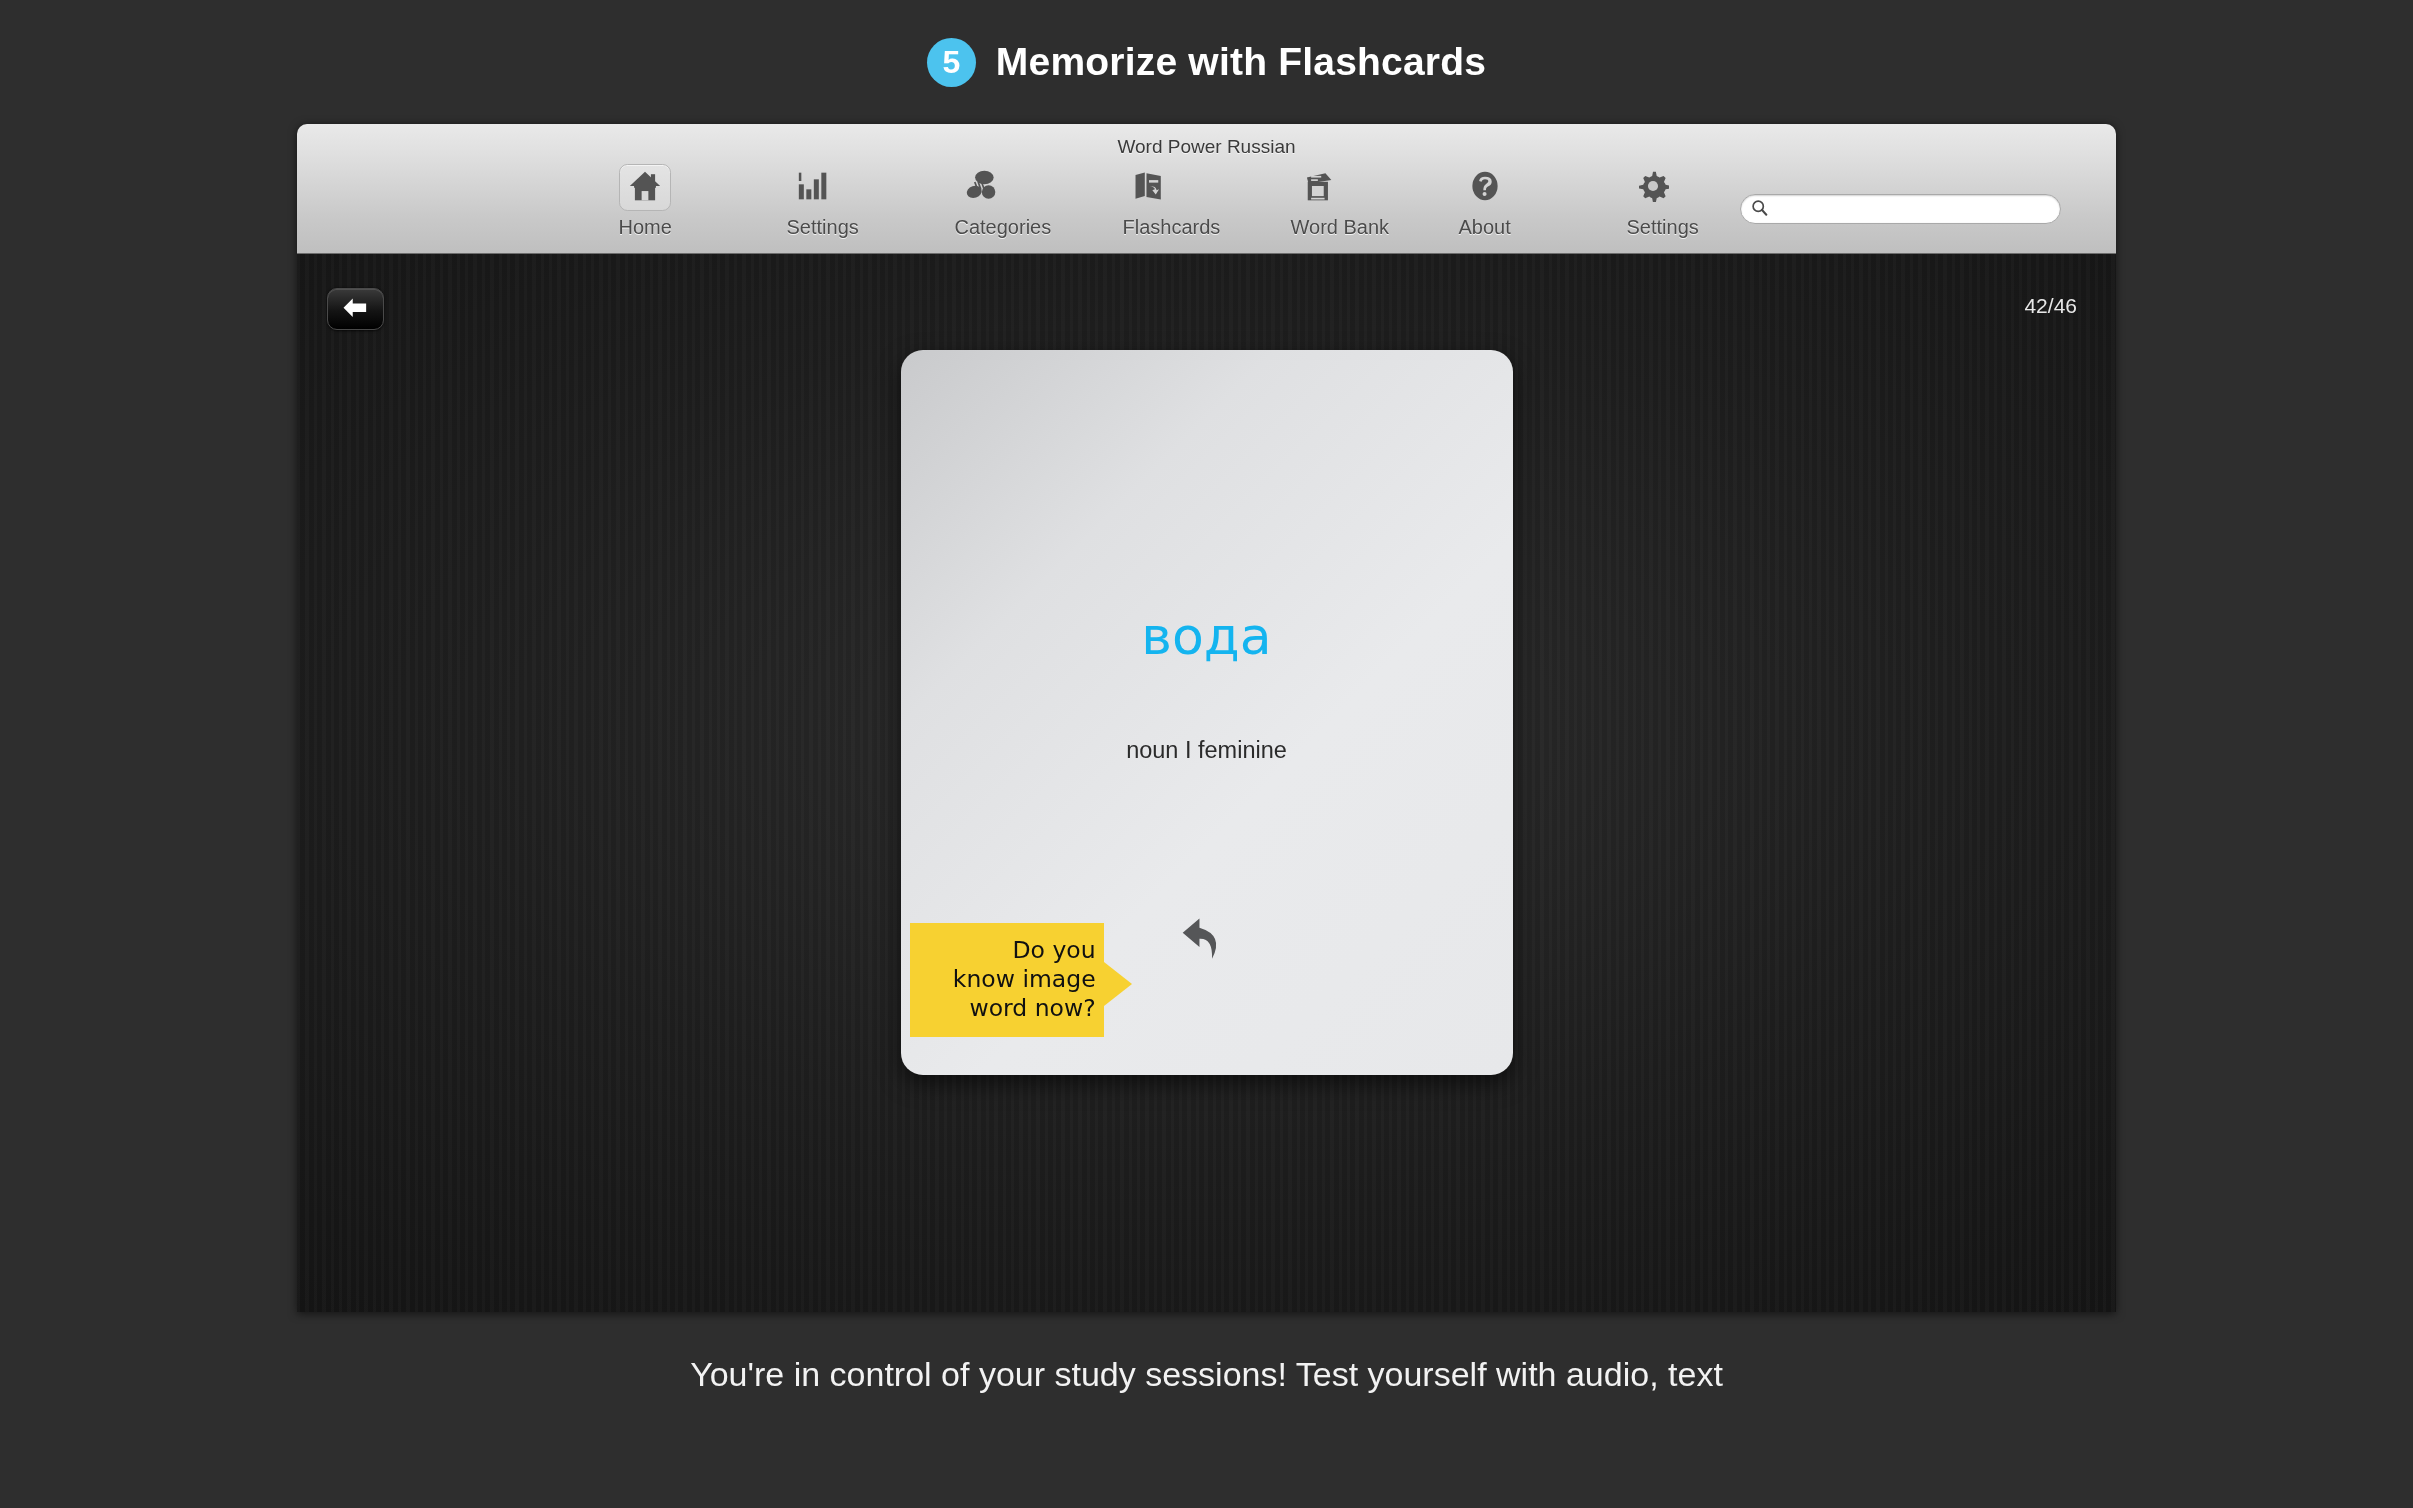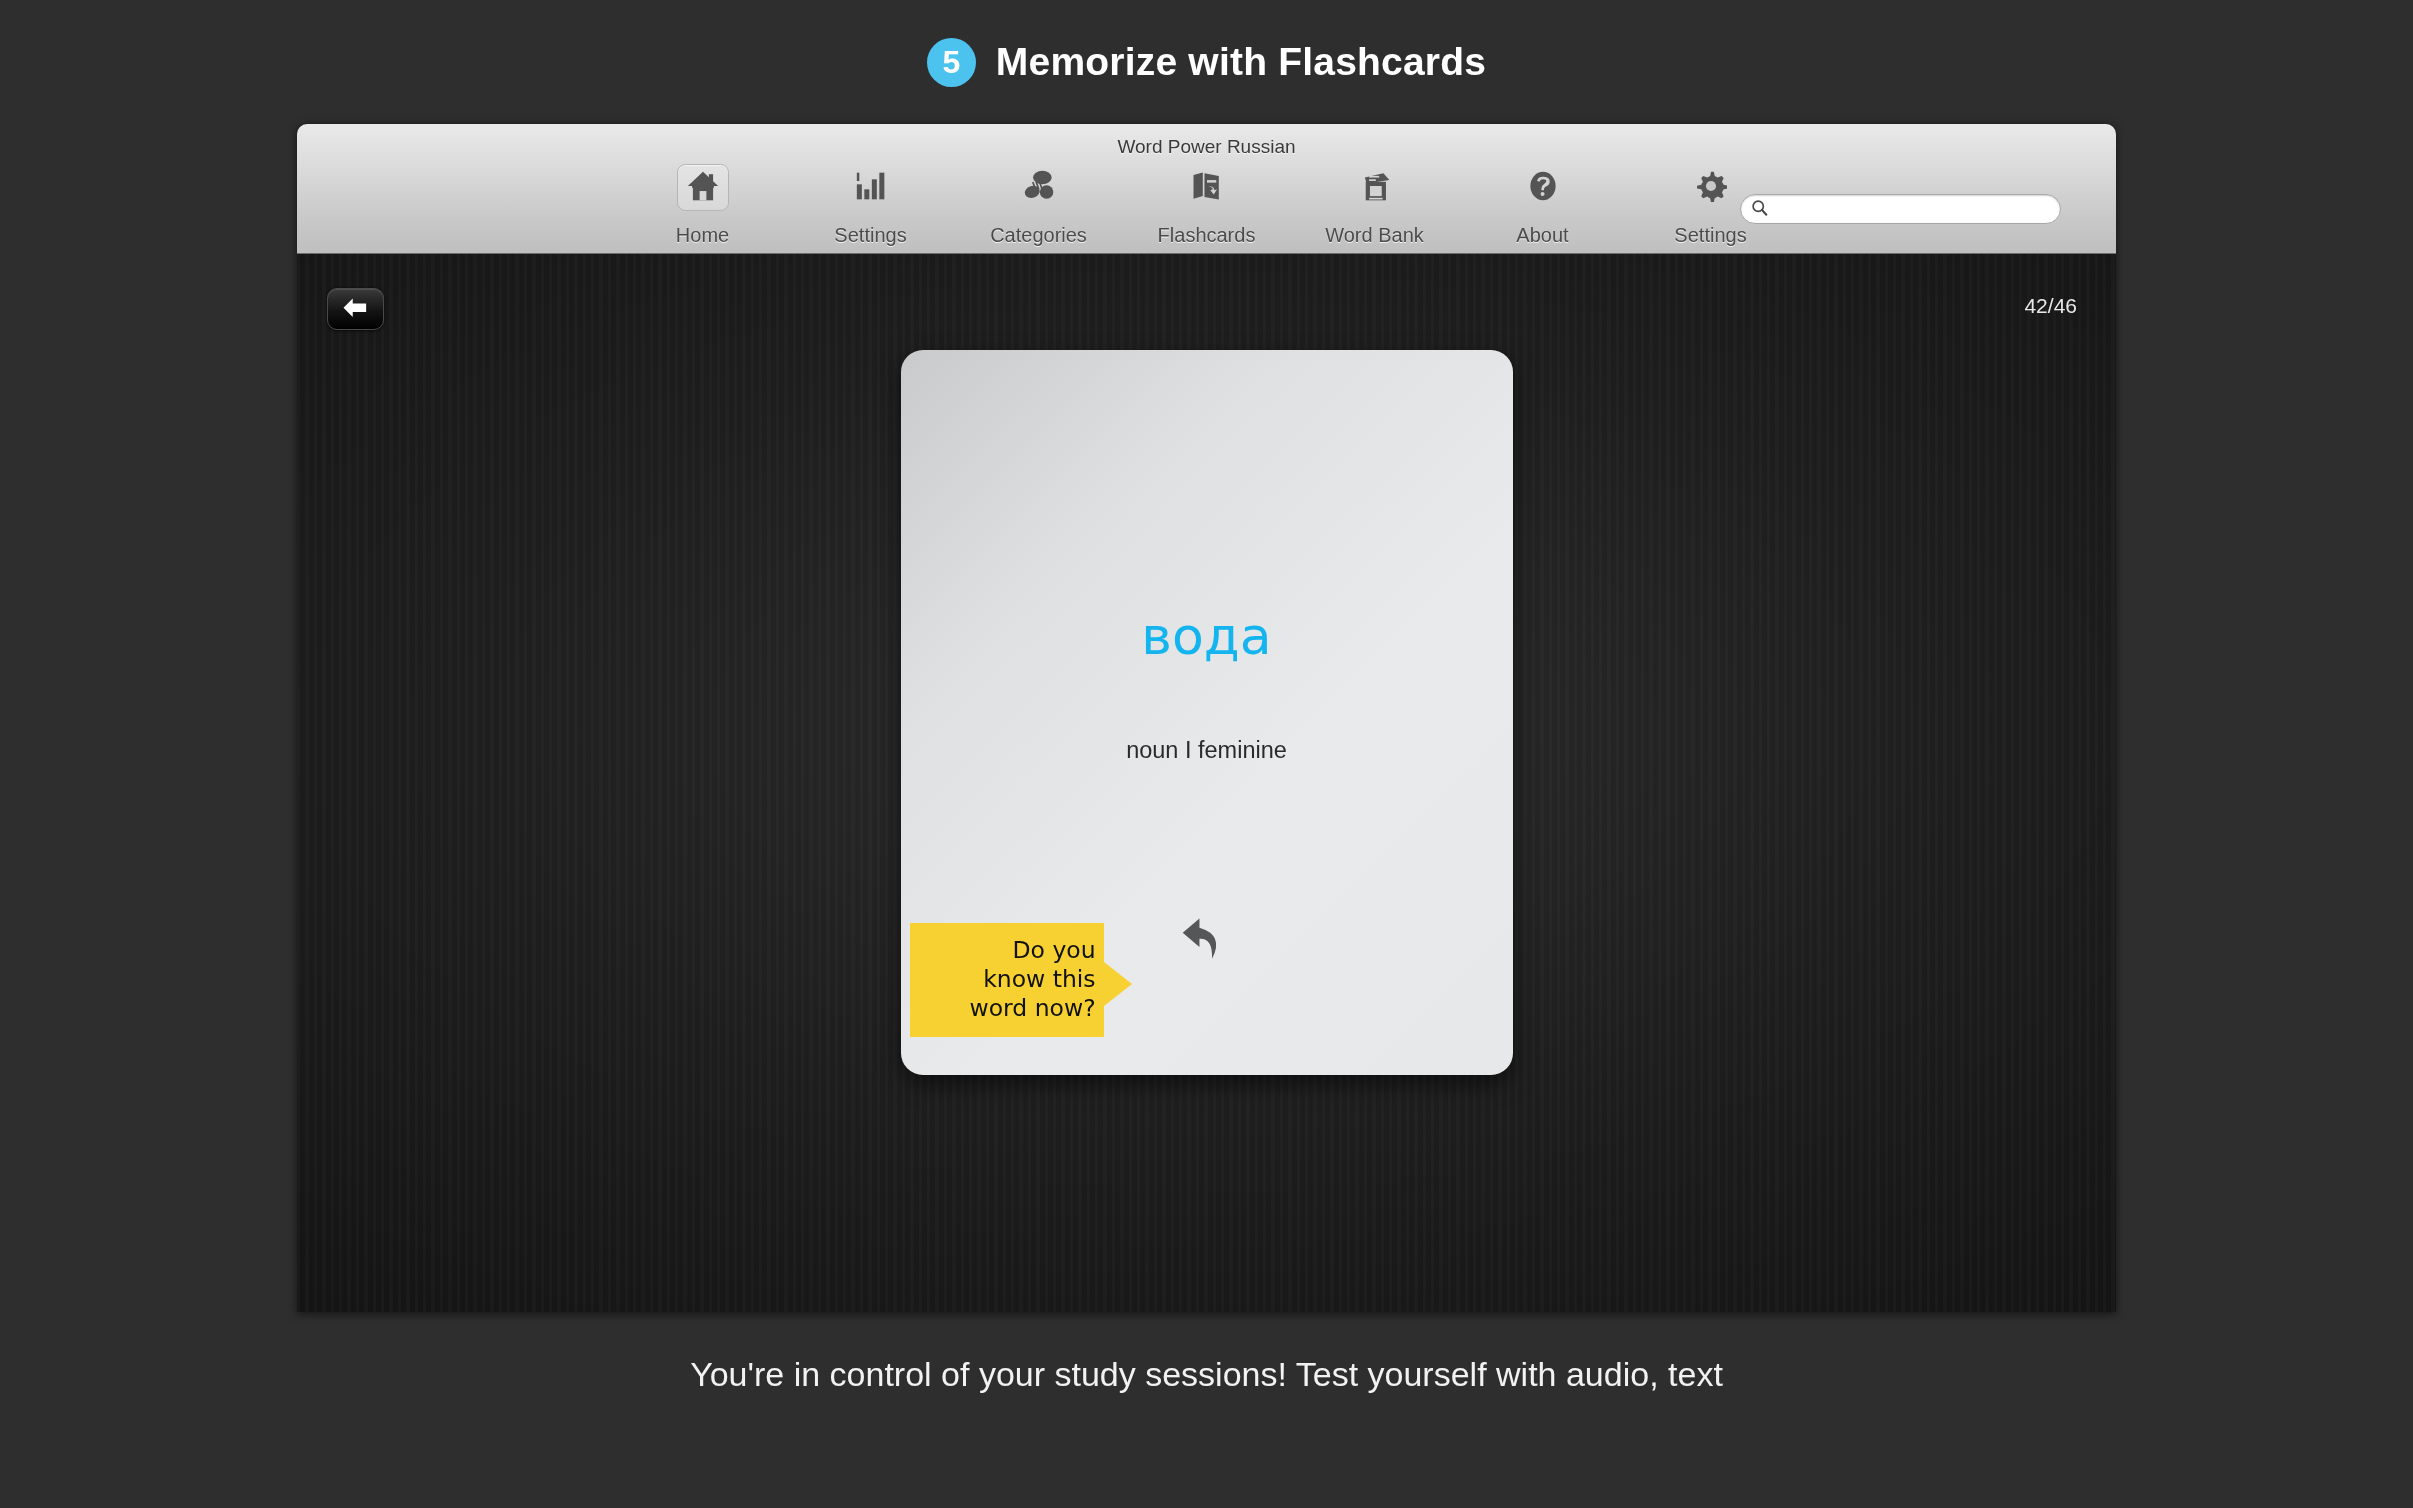--- a/index.html
+++ b/index.html
@@ -47,21 +47,21 @@
     position:absolute; top:11.7px; left:0; width:100%;
     text-align:center; font-size:19px; color:#3a3a3a;
     text-shadow:0 0.8px 0 rgba(255,255,255,.75);
   }
   #toolbar-items {
     position:absolute; top:40px; left:0; width:100%;
     display:flex; align-items:flex-start; justify-content:center;
   }
   .tb-item {
     width:168px; display:flex; flex-direction:column;
-    align-items:center; gap:13px; cursor:default;
+    align-items:flex-start; gap:5px; cursor:default;
   }
   .tb-iconwrap {
     width:52px; height:47px; display:flex;
     align-items:center; justify-content:center; border-radius:8.4px;
   }
   .tb-item.selected .tb-iconwrap {
     background:linear-gradient(to bottom,#e4e4e4,#d8d8d8);
     border:0.8px solid #b5b5b5;
     box-shadow:inset 0 0.8px 0 rgba(255,255,255,.8);
   }
@@ -301,21 +301,21 @@
         <div id="card-flip-icon">
           <svg width="62" height="59" viewBox="0 0 74 70">
             <path d="M28 10 L8 27 L28 44 L28 34 Q44 33 43 58 Q58 30 28 21 Z" fill="#555658"></path>
           </svg>
         </div>
       </div>
 
       <div id="callout">
         <div id="callout-text">
           <span>Do you</span><br>
-          <span>know this</span><br>
+          <span>know image</span><br>
           <span>word now?</span>
         </div>
       </div>
       <div id="callout-tail"></div>
 
     </div>
   </div>
 
   <div id="caption">
     <span class="cap-line">You're in control of your study sessions! Test yourself with audio, text</span>

